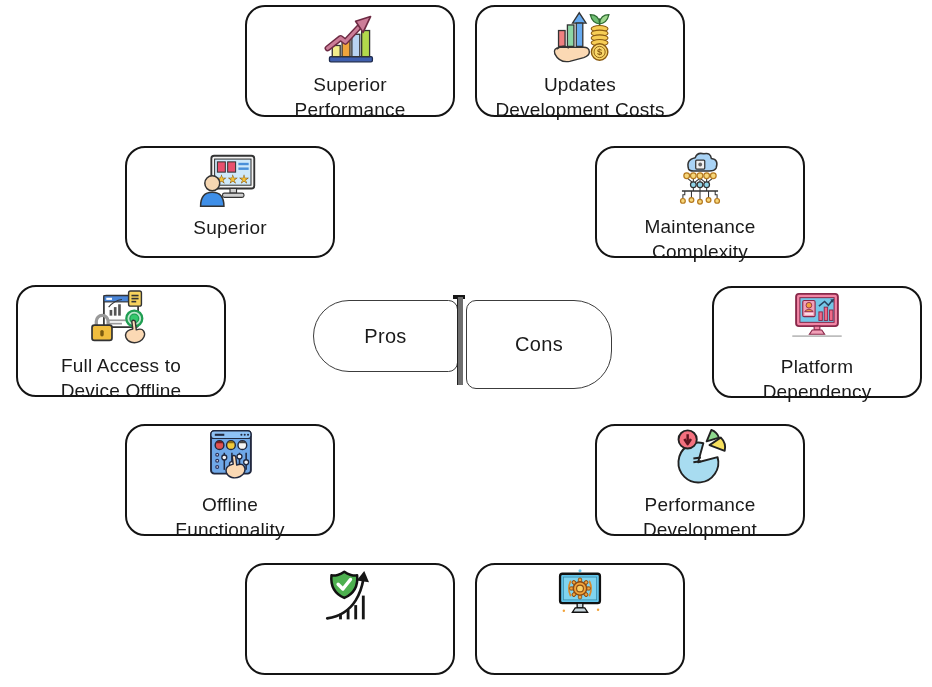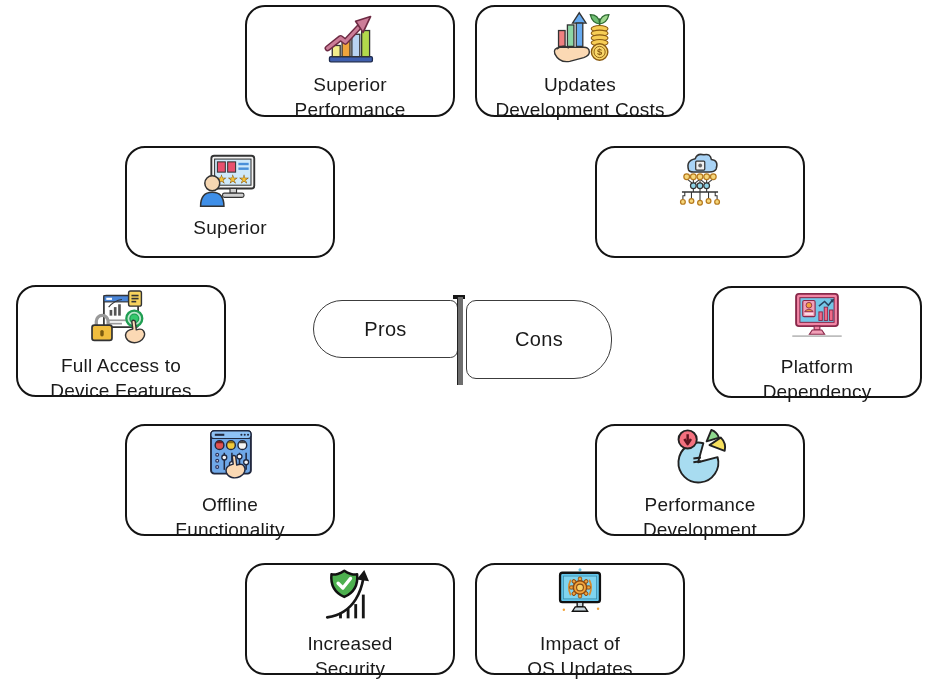--- a/index.html
+++ b/index.html
@@ -10,22 +10,22 @@
         border-radius:20px;display:flex;flex-direction:column;align-items:center;box-sizing:border-box;}
   .card::before{content:"";position:absolute;left:-4px;top:-4px;right:-4px;bottom:-4px;background:#000;
         border-radius:22px;transform:translate(-1px,5px) rotate(-2.5deg);z-index:-1;}
   .icon{height:58px;margin-top:3px;display:flex;align-items:flex-end;justify-content:center;}
   .label{text-align:center;font-size:19px;line-height:24.5px;letter-spacing:.2px;margin-top:7px;}
   
   .pill{position:absolute;background:#fff;border:1.6px solid #3c3c3c;display:flex;align-items:center;
         justify-content:center;font-size:20px;letter-spacing:.3px;box-sizing:border-box;}
   .pill::before{content:"";position:absolute;left:-2px;top:-2px;right:-2px;bottom:-2px;background:#000;
         border-radius:inherit;transform:translate(0px,6px) rotate(-3deg);z-index:-1;}
-  .pill.pros{left:313px;top:300px;width:145px;height:58px;border-radius:38px 10px 10px 38px;}
-  .pill.cons{left:466px;top:300px;width:146px;height:79px;border-radius:10px 38px 38px 10px;}
+  .pill.pros{left:313px;top:300px;width:145px;height:72px;border-radius:38px 10px 10px 38px;}
+  .pill.cons{left:466px;top:300px;width:146px;height:89px;border-radius:10px 38px 38px 10px;}
   .divider{position:absolute;left:457px;top:297px;width:5px;height:88px;background:#6e6e6e;
         border-left:1px solid #222;}
   .divider-cap{position:absolute;left:453px;top:295px;width:12px;height:4px;background:#161616;}
 </style>
 </head>
 <body>
 
 <div class="stage">
 
   <div class="card" style="left:245px;top:5px">
@@ -135,20 +135,24 @@
           <circle cx="45" cy="51.5" r="2.5"></circle>
             <circle cx="54" cy="52.5" r="2.5"></circle>
         </g>
         <g fill="#8fd4e8" stroke="#333" stroke-width="1.3">
           <circle cx="29" cy="35.5" r="3"></circle>
             <circle cx="36" cy="35.5" r="3"></circle>
             <circle cx="43" cy="35.5" r="3"></circle>
         </g>
       </svg>
     </span>
+    <div class="label">
+      <span>Maintenance</span><br>
+      <span>Complexity</span>
+    </div>
   </div>
 
   <div class="card" style="left:16px;top:285px">
     <span class="icon">
       <svg width="74" height="57" viewBox="0 0 72 60">
         <line x1="50" y1="16" x2="50" y2="24" stroke="#b5791f" stroke-width="1.4"></line>
         <rect x="18" y="6" width="36" height="33" rx="2.5" fill="#ffffff" stroke="#333" stroke-width="1.8"></rect>
         <rect x="18" y="6" width="36" height="6.5" fill="#4a86d9" stroke="#333" stroke-width="1.2"></rect>
         <rect x="20.5" y="8.2" width="6" height="2.2" fill="#fff"></rect>
         <rect x="24" y="21" width="2.8" height="6" fill="#555"></rect>
@@ -164,21 +168,21 @@
         <path d="M10,38 v-5 a6.2,6.2 0 0 1 12.4,0 v5" fill="none" stroke="#9a9a9a" stroke-width="3.4"></path>
         <rect x="5.5" y="37" width="21" height="16" rx="2.5" fill="#f0bd3e" stroke="#333" stroke-width="1.8"></rect>
         <rect x="14.2" y="42" width="3.6" height="7" rx="1.8" fill="#7a5a10"></rect>
         <circle cx="50" cy="30" r="8.4" fill="#bfe8cf" stroke="#1f9e52" stroke-width="2.4"></circle>
         <circle cx="50" cy="30" r="4.6" fill="#35c96e" stroke="#1f9e52" stroke-width="1.4"></circle>
         <path d="M47.5,34 c-0.8,-2.4 3.3,-3 3.6,-0.4 l1,8.4 c0,0 5.5,-2 7.6,1 c2.8,4 0,9 -4,11 c-6,3 -12.5,1 -14.5,-4 c-1.5,-4 1,-7 4,-8 l3.2,-1 z" fill="#fbd9b4" stroke="#333" stroke-width="1.5" stroke-linejoin="round"></path>
       </svg>
     </span>
     <div class="label">
       <span>Full Access to</span><br>
-      <span>Device Features</span>
+      <span>Device Offline</span>
     </div>
   </div>
 
   <div class="card" style="left:712px;top:286px">
     <span class="icon">
       <svg width="74" height="57" viewBox="0 0 72 60">
         <rect x="14" y="3" width="44" height="34" rx="3" fill="#f285a5" stroke="#88294a" stroke-width="2"></rect>
         <rect x="18" y="7" width="36" height="26" fill="#74c7e8" stroke="#88294a" stroke-width="1.1"></rect>
         <rect x="21" y="10" width="13" height="17" rx="1.5" fill="#f2a0b8" stroke="#88294a" stroke-width="1.2"></rect>
         <circle cx="27.5" cy="15" r="3" fill="#f2a03d" stroke="#88294a" stroke-width="0.9"></circle>
@@ -275,24 +279,20 @@
             <line x1="34" y1="43" x2="34" y2="53"></line>
           <line x1="42" y1="38" x2="42" y2="53"></line>
             <line x1="50" y1="28" x2="50" y2="53"></line>
         </g>
         <path d="M12,52 Q32,49 42,33 Q48,23 50,11" fill="none" stroke="#161616" stroke-width="2.8" stroke-linecap="round"></path>
         <polygon points="51,2 43,12 56,14" fill="#161616"></polygon>
         <path d="M30,3 C34,6 40,7.5 43.5,6.5 C44.5,16 41.5,25.5 30,30.5 C18.5,25.5 15.5,16 16.5,6.5 C20,7.5 26,6 30,3 Z" fill="#4db04f" stroke="#111" stroke-width="2.6" stroke-linejoin="round"></path>
         <path d="M23.5,16 L28.5,21 L36.5,11" fill="none" stroke="#ffffff" stroke-width="3.6" stroke-linecap="round" stroke-linejoin="round"></path>
       </svg>
     </span>
-    <div class="label">
-      <span>Increased</span><br>
-      <span>Security</span>
-    </div>
   </div>
 
   <div class="card" style="left:475px;top:563px">
     <span class="icon">
       <svg width="74" height="57" viewBox="0 0 72 60">
         <circle cx="36" cy="1.8" r="1.6" fill="#62c4ea"></circle>
         <circle cx="19" cy="44" r="1.3" fill="#f2a43c"></circle>
           <circle cx="55" cy="43" r="1.3" fill="#f2a43c"></circle>
         <rect x="15" y="5" width="42" height="31" rx="2.5" fill="#62c4ea" stroke="#111" stroke-width="2.4"></rect>
         <rect x="18.5" y="8.5" width="35" height="24" fill="#7fd4f0" stroke="#3a8aa8" stroke-width="0.8"></rect>
@@ -307,24 +307,20 @@
           <rect x="34.3" y="9.6" width="3.4" height="4" rx="1.2" transform="rotate(225 36 20.5)"></rect>
           <rect x="34.3" y="9.6" width="3.4" height="4" rx="1.2" transform="rotate(270 36 20.5)"></rect>
           <rect x="34.3" y="9.6" width="3.4" height="4" rx="1.2" transform="rotate(315 36 20.5)"></rect>
         </g>
         <circle cx="36" cy="20.5" r="7" fill="#f2a43c" stroke="#8a4b14" stroke-width="1.5"></circle>
         <circle cx="36" cy="20.5" r="3.6" fill="#f9d26b" stroke="#8a4b14" stroke-width="1.2"></circle>
         <rect x="33" y="36" width="6" height="5" fill="#c9d6dd" stroke="#111" stroke-width="1.4"></rect>
         <path d="M28,45.5 L44,45.5 L41,41 L31,41 Z" fill="#c9d6dd" stroke="#111" stroke-width="1.4"></path>
       </svg>
     </span>
-    <div class="label">
-      <span>Impact of</span><br>
-      <span>OS Updates</span>
-    </div>
   </div>
 
   <div class="pill pros">
     <span>Pros</span>
   </div>
   <div class="pill cons">
     <span>Cons</span>
   </div>
   <div class="divider-cap"></div>
   <div class="divider"></div>

